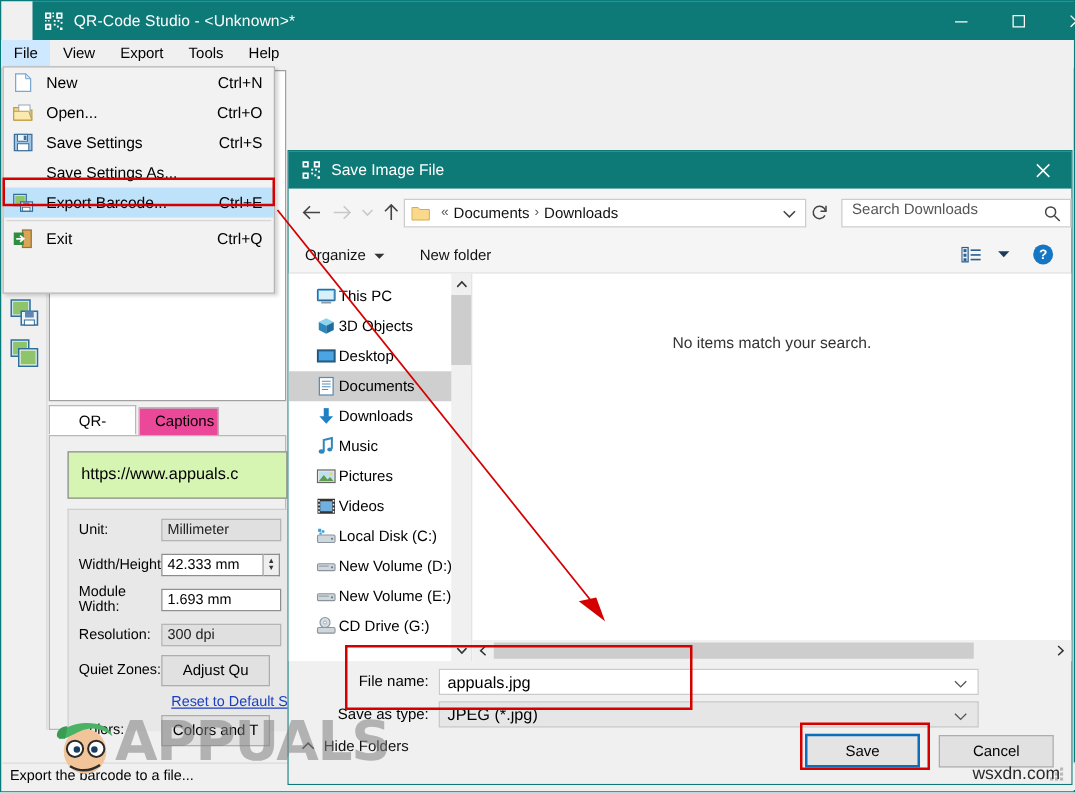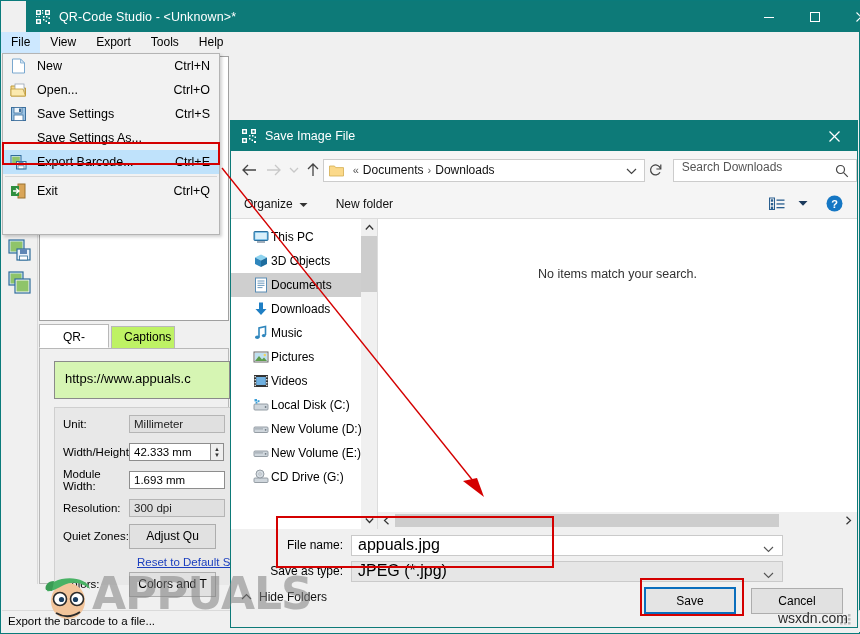--- a/index.html
+++ b/index.html
@@ -70,21 +70,21 @@
     background: #ffffff; border: 1px solid #a0a0a0;
   }
 
   
   .tabstrip {
     position: absolute; left: 38px; top: 325px; width: 190px; height: 22px;
   }
   .tab {
     position: absolute; top: 0; height: 22px; line-height: 21px;
     padding: 0 12px; font-size: 12px; text-align:center;
-    background: #bef264; border: 1px solid #b8b8b8; border-bottom: none;
+    background: #ec4899; border: 1px solid #b8b8b8; border-bottom: none;
   }
   .tab.selected { background: #ffffff; border-bottom: 1px solid #ffffff; top: -2px; height: 24px; line-height: 24px; }
 
   .tab-panel {
     position: absolute; left: 38px; top: 347px; width: 190px; height: 236px;
     background: #f0f0f0; border: 1px solid #b8b8b8;
   }
   .data-box {
     position: absolute; left: 14px; top: 12px; width: 176px; height: 38px;
     background: #d6f5b3; border: 1px solid #8a8a8a;
@@ -245,21 +245,21 @@
 
   
   .sd-footer {
     position: absolute; left: 0; top: 408px; width: 626px; height: 98px;
     background: #f0f0f0;
   }
   .field-row { position: absolute; left: 0; height: 24px; display: flex; align-items: center; }
   .field-label { width: 120px; text-align: right; font-size: 12px; padding-right: 8px; }
   .field-input {
     height: 21px; width: 432px; background: #fff; border: 1px solid #cacaca;
-    font-size: 16px; display: flex; align-items: center; padding-left: 6px;
+    font-size: 13px; display: flex; align-items: center; padding-left: 6px;
     position: relative;
   }
   .field-input.ro { background: #e6e6e6; }
   .fi-chev { position: absolute; right: 8px; top: 4px; }
   .btn {
     height: 25px; width: 87px; background: #e1e1e1; border: 1px solid #adadad;
     font-size: 12px; display: flex; align-items: center; justify-content: center;
   }
   .btn.primary { border: 2px solid #0a6ebd; background: #e4e4e4; }
   .hide-folders {
@@ -650,20 +650,29 @@
           <span class="nico">
             <svg width="16" height="16" viewBox="0 0 16 16">
               <path d="M8 1.5 L14 4.5 L8 7.5 L2 4.5 Z" fill="#8ed3ef"></path>
               <path d="M2 4.5 L8 7.5 L8 14 L2 11 Z" fill="#2f86bd"></path>
               <path d="M14 4.5 L8 7.5 L8 14 L14 11 Z" fill="#1f6d9e"></path>
             </svg>
           </span>
           <span class="ntxt">3D Objects</span>
         </div>
 
+        <div class="nav-item">
+          <span class="nico">
+            <svg width="16" height="16" viewBox="0 0 16 16">
+              <rect x="1" y="3" width="14" height="9.5" fill="#2b6e9c" stroke="#1d5277" stroke-width="1"></rect>
+              <rect x="2.2" y="4.2" width="11.6" height="7" fill="#4aa5e2"></rect>
+            </svg>
+          </span>
+          <span class="ntxt">Desktop</span>
+        </div>
 
         <div class="nav-item sel">
           <span class="nico">
             <svg width="16" height="16" viewBox="0 0 16 16">
               <rect x="2.5" y="1" width="11" height="14" fill="#ffffff" stroke="#5a8db5" stroke-width="1"></rect>
               <g stroke="#5a8db5" stroke-width="0.9">
                 <line x1="4.5" y1="4" x2="11.5" y2="4"></line>
                   <line x1="4.5" y1="6.2" x2="11.5" y2="6.2"></line>
                 <line x1="4.5" y1="8.4" x2="11.5" y2="8.4"></line>
                   <line x1="4.5" y1="10.6" x2="9.5" y2="10.6"></line>

